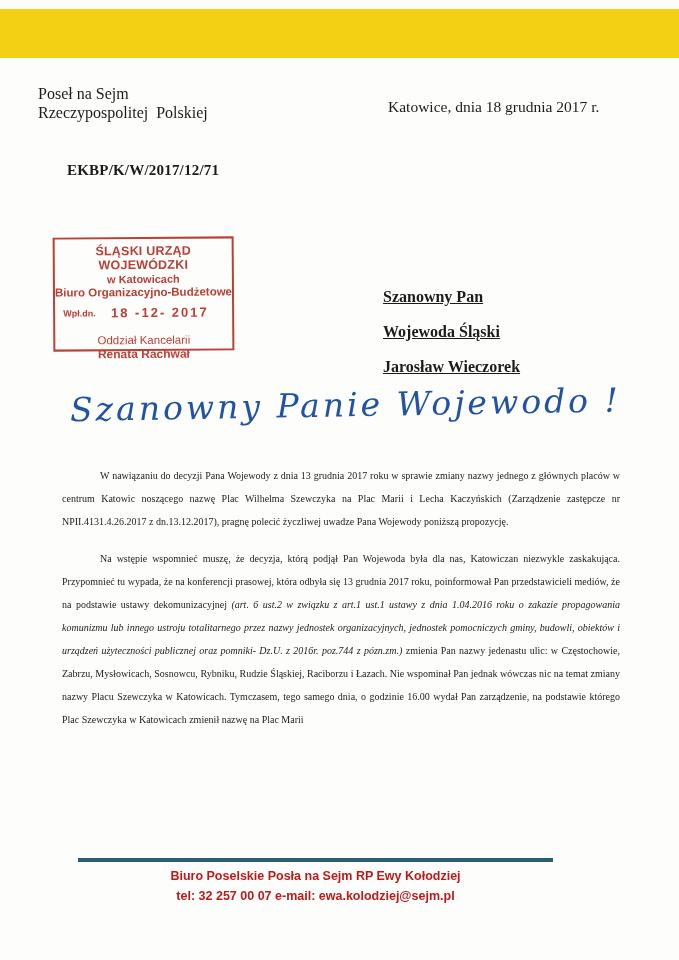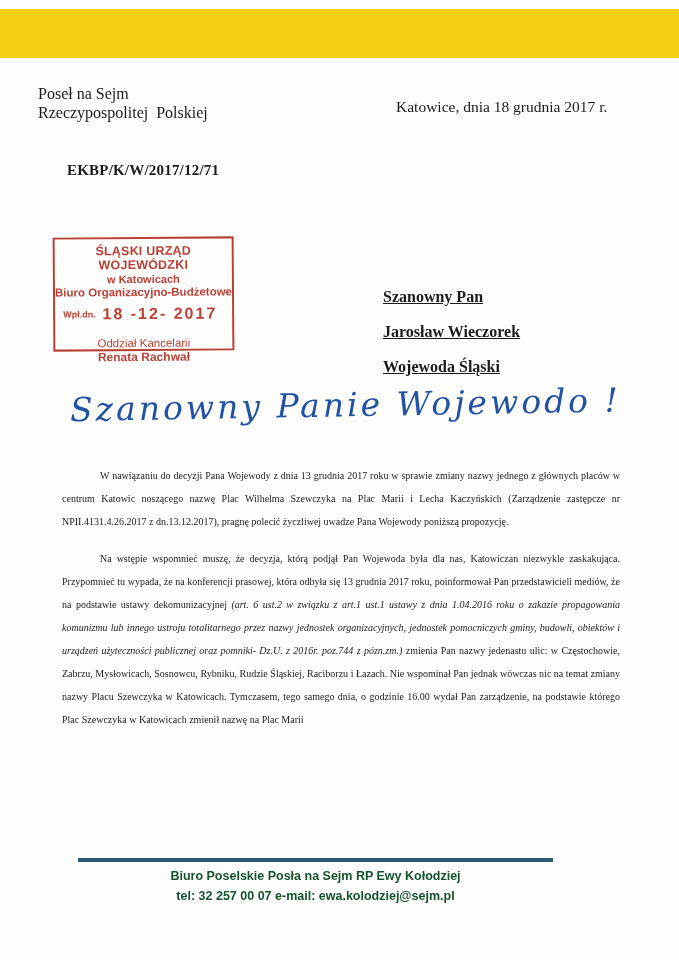--- a/index.html
+++ b/index.html
@@ -32,21 +32,21 @@
     width: 200px;
     font-size: 16px;
     line-height: 19px;
   }
   .sender .name { margin-top: 13px; }
   .pre-space { white-space: pre; }
 
   
   .dateline {
     position: absolute;
-    top: 98px; left: 396px;
+    top: 98px; left: 388px;
     width: 240px;
     font-size: 15.5px;
   }
 
   
   .reference {
     position: absolute;
     top: 162px; left: 67px;
     font-size: 15px;
     font-weight: bold;
@@ -73,21 +73,21 @@
   .stamp .date-row {
     display: flex;
     align-items: center;
     margin-top: 7px;
     padding: 0 8px;
   }
   .stamp .wpl { font-size: 9px; font-weight: bold; }
   .stamp .ddate {
     flex: 1;
     text-align: center;
-    font-size: 16px;
+    font-size: 13px;
     font-weight: bold;
     letter-spacing: 2px;
   }
   .stamp .l5 { font-size: 11.5px; margin-top: 14px; }
   .stamp .l6 { font-size: 12px; font-weight: bold; margin-top: 1px; }
 
   
   .addressee {
     position: absolute;
     top: 279px; left: 383px;
@@ -136,21 +136,21 @@
   }
   .footer-text {
     position: absolute;
     top: 866px; left: 78px;
     width: 475px;
     text-align: center;
     font-family: "Liberation Sans", sans-serif;
     font-size: 12.5px;
     font-weight: bold;
     line-height: 20px;
-    color: #14532d;
+    color: #b91c1c;
   }
 </style>
 </head>
 <body>
 
 <div class="page">
 
   <div class="banner"></div>
 
   <div class="sender">
@@ -169,22 +169,22 @@
     <div class="date-row">
       <span class="wpl">Wpł.dn.</span>
       <span class="ddate">18 -12- 2017</span>
     </div>
     <div class="l5">Oddział Kancelarii</div>
     <div class="l6">Renata Rachwał</div>
   </div>
 
   <div class="addressee">
     <div>Szanowny Pan</div>
+    <div>Wojewoda Śląski</div>
     <div>Jarosław Wieczorek</div>
-    <div>Wojewoda Śląski</div>
   </div>
 
   <div class="greeting">Szanowny Panie Wojewodo !</div>
 
   <div class="letter-body">
     <p>W nawiązaniu do decyzji Pana Wojewody z dnia 13 grudnia 2017 roku w sprawie zmiany nazwy jednego z głównych placów w centrum Katowic noszącego nazwę Plac Wilhelma Szewczyka na Plac Marii i Lecha Kaczyńskich (Zarządzenie zastępcze nr NPII.4131.4.26.2017 z dn.13.12.2017), pragnę polecić życzliwej uwadze Pana Wojewody poniższą propozycję.</p>
     <p><span class="seg-normal">Na wstępie wspomnieć muszę, że decyzja, którą podjął Pan Wojewoda była dla nas, Katowiczan niezwykle zaskakująca. Przypomnieć tu wypada, że na konferencji prasowej, która odbyła się 13 grudnia 2017 roku, poinformował Pan przedstawicieli mediów, że na podstawie ustawy dekomunizacyjnej </span><span class="seg-italic">(art. 6 ust.2 w związku z art.1 ust.1 ustawy z dnia 1.04.2016 roku o zakazie propagowania komunizmu lub innego ustroju totalitarnego przez nazwy jednostek organizacyjnych, jednostek pomocniczych gminy, budowli, obiektów i urządzeń użyteczności publicznej oraz pomniki- Dz.U. z 2016r. poz.744 z pózn.zm.)</span><span class="seg-normal"> zmienia Pan nazwy jedenastu ulic: w Częstochowie, Zabrzu, Mysłowicach, Sosnowcu, Rybniku, Rudzie Śląskiej, Raciborzu i Łazach. Nie wspominał Pan jednak wówczas nic na temat zmiany nazwy Placu Szewczyka w Katowicach. Tymczasem, tego samego dnia, o godzinie 16.00 wydał Pan zarządzenie, na podstawie którego Plac Szewczyka w Katowicach zmienił nazwę na Plac Marii</span></p>
   </div>
 
   <div class="footer-rule"></div>

